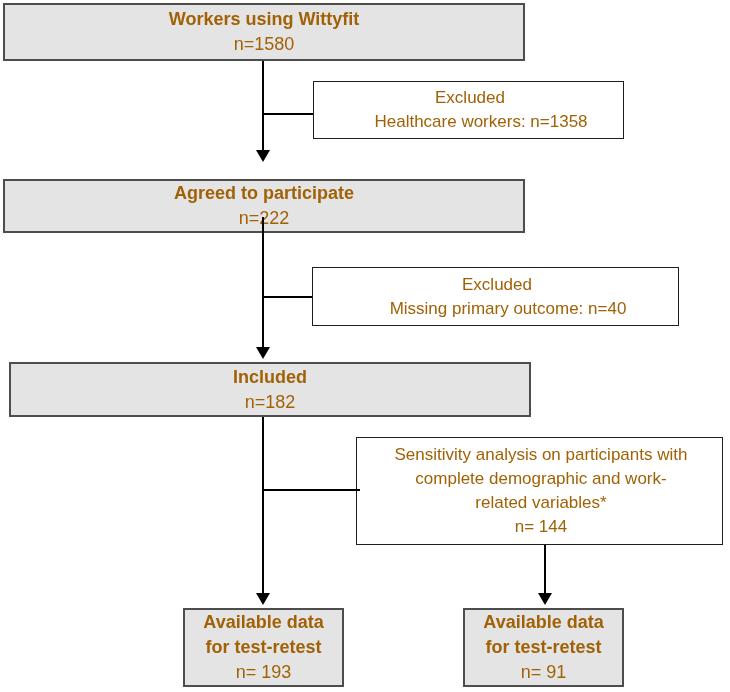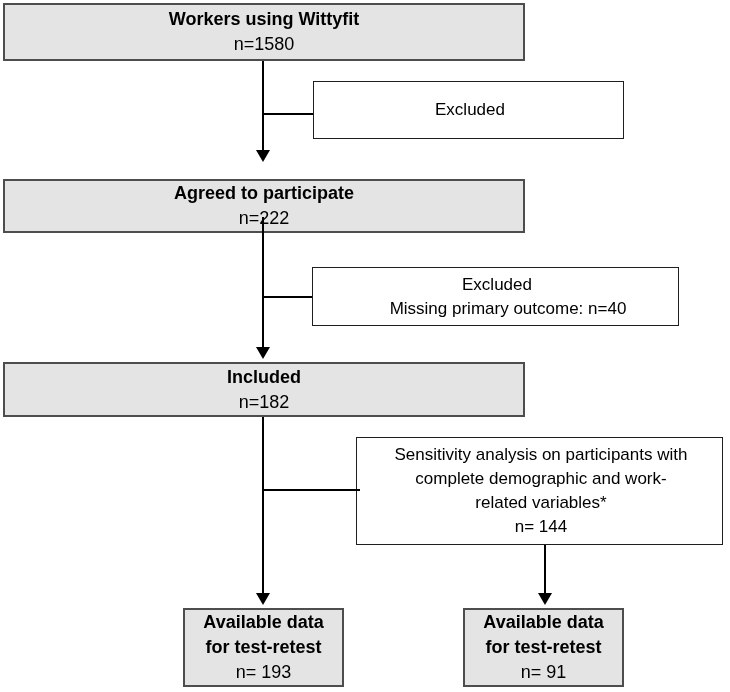--- a/index.html
+++ b/index.html
@@ -1,38 +1,38 @@
 <!DOCTYPE html>
 <html><head>
 <meta charset="utf-8">
 <style>
   html,body{margin:0;padding:0;background:#ffffff;}
   .canvas{
     position:relative;width:730px;height:692px;background:#ffffff;
-    font-family:"Liberation Sans",sans-serif;color:#000000;
+    font-family:"Liberation Sans",sans-serif;color:#a16207;
     --box-fill:#e4e4e4;--grey-border:#4d4d4d;--white-border:#1f1f1f;--line:#000000;
   }
   .box{position:absolute;box-sizing:border-box;display:flex;flex-direction:column;justify-content:center;}
   .box-grey{background:var(--box-fill);border:2px solid var(--grey-border);align-items:center;text-align:center;}
   .box-white{background:#ffffff;border:1.5px solid var(--white-border);align-items:center;text-align:left;padding-left:9px;padding-right:6px;}
   .t-bold{font-weight:bold;font-size:18px;line-height:25px;white-space:nowrap;}
   .t-reg{font-size:18px;line-height:25px;white-space:nowrap;}
   .t-white{font-size:17px;line-height:24px;white-space:nowrap;}
   .indent{padding-left:22px;}
   .vline{position:absolute;width:2px;background:var(--line);}
   .hline{position:absolute;height:2px;background:var(--line);}
   .arrowhead{position:absolute;width:0;height:0;
     border-left:7px solid transparent;border-right:7px solid transparent;
     border-top:12px solid var(--line);}
   
   #box-workers{left:3px;top:3px;width:522px;height:58px;}
   #box-excluded-healthcare{left:313px;top:81px;width:311px;height:58px;}
   #box-agreed{left:3px;top:163px;width:522px;height:54px;margin-top:16px;}
   #box-excluded-missing{left:312px;top:267px;width:367px;height:59px;}
-  #box-included{left:3px;top:362px;width:522px;height:55px;}
+  #box-included{left:9px;top:362px;width:522px;height:55px;}
   #box-sensitivity{left:356px;top:437px;width:367px;height:108px;}
   #box-retest-left{left:183px;top:608px;width:161px;height:79px;}
   #box-retest-right{left:463px;top:608px;width:161px;height:79px;}
   
   #line-workers-agreed{left:262px;top:61px;height:91px;}
   #head-workers-agreed{left:256px;top:150px;}
   #branch-excluded-healthcare{left:263px;top:113px;width:50px;}
   #line-agreed-included{left:262px;top:217px;height:132px;}
   #head-agreed-included{left:256px;top:347px;}
   #branch-excluded-missing{left:263px;top:296px;width:49px;}
@@ -57,20 +57,21 @@
     <div class="t-reg">n=222</div>
   </div>
 
   <div class="box box-grey" id="box-included">
     <div class="t-bold">Included</div>
     <div class="t-reg">n=182</div>
   </div>
 
   <div class="box box-white" id="box-excluded-healthcare">
     <div class="t-white">Excluded</div>
+    <div class="t-white indent">Healthcare workers: n=1358</div>
   </div>
 
   <div class="box box-white" id="box-excluded-missing">
     <div class="t-white">Excluded</div>
     <div class="t-white indent">Missing primary outcome: n=40</div>
   </div>
 
   <div class="box box-white" id="box-sensitivity">
     <div class="t-white">Sensitivity analysis on participants with</div>
     <div class="t-white">complete demographic and work-</div>

